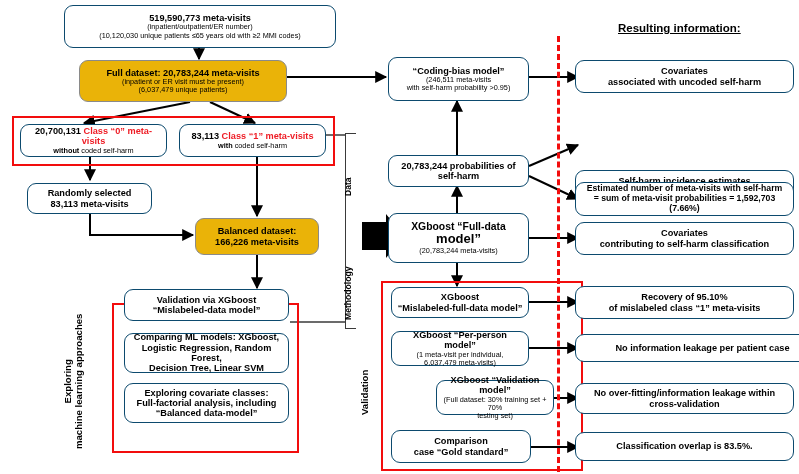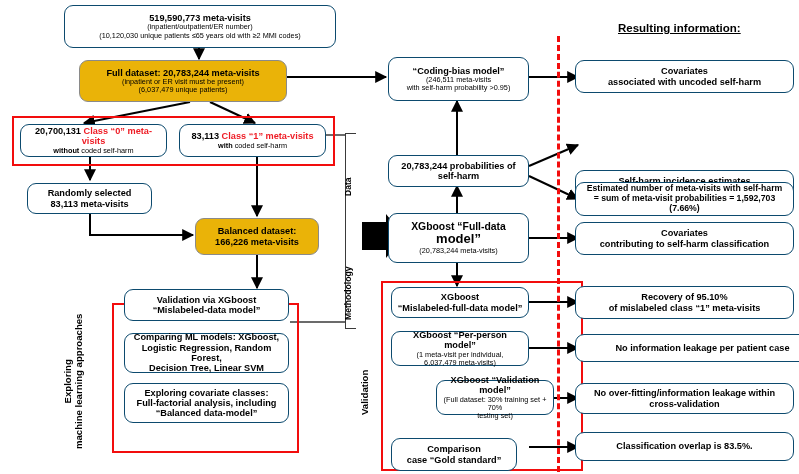--- a/index.html
+++ b/index.html
@@ -239,21 +239,21 @@
     <div class="l2">(1 meta-visit per individual,</div>
     <div class="l2">6,037,479 meta-visits)</div>
   </div>
 
   <div class="box" style="left:391px; top:380px; width:118px; height:35px;margin-left:45px;">
     <div class="l1">XGboost “Validation model”</div>
     <div class="l2">(Full dataset: 30% training set + 70%</div>
     <div class="l2">testing set)</div>
   </div>
 
-  <div class="box" style="left:391px; top:430px; width:126px; height:33px;margin-top:8px;">
+  <div class="box" style="left:391px; top:430px; width:140px; height:33px;">
     <div class="l1">Comparison</div>
     <div class="l1">case “Gold standard”</div>
   </div>
 
   <div class="box" style="left:575px; top:60px; width:219px; height:33px;">
     <div class="l1">Covariates</div>
     <div class="l1">associated with uncoded self-harm</div>
   </div>
 
   <div class="box" style="left:575px; top:130px; width:219px; height:32px;margin-top:40px;">

